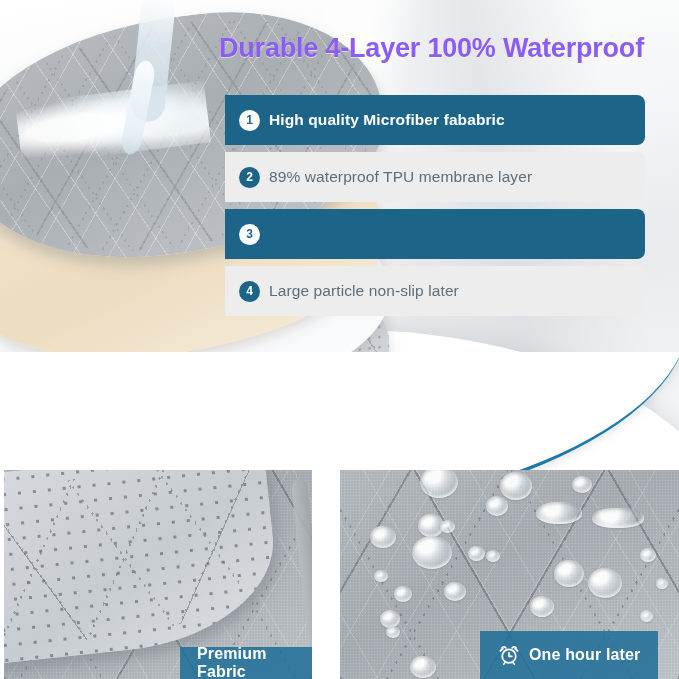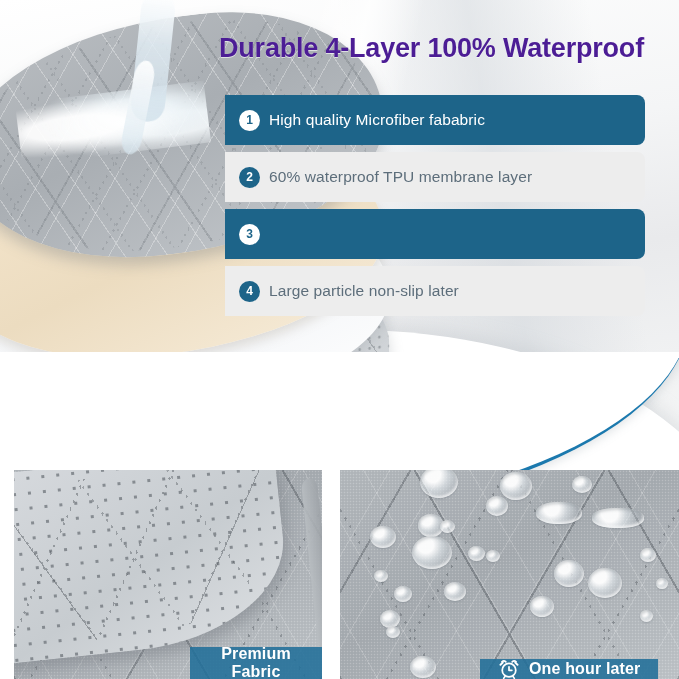--- a/index.html
+++ b/index.html
@@ -102,39 +102,39 @@
     padding:9px 12px 9px 14px;min-height:50px;box-sizing:border-box;
     border-radius:0 8px 8px 0;}
   .row.dark{background:#1d6489;color:#ffffff;}
   .row.light{background:#ededed;color:#5d6e7b;}
   .badge{flex:0 0 auto;width:21px;height:21px;border-radius:50%;
     display:flex;align-items:center;justify-content:center;
     font-size:12px;font-weight:bold;line-height:1;}
   .row.dark .badge{background:#ffffff;color:#1d6489;}
   .row.light .badge{background:#1d6489;color:#ffffff;}
   .row-text{font-size:15.5px;line-height:1.16;letter-spacing:.1px;}
-  .row.dark .row-text{font-weight:normal;}
+  .row.dark .row-text{font-weight:bold;}
   .row.light .row-text{font-weight:normal;}
   .row-gap{height:7px;}
 
   
   .title{position:absolute;left:219px;top:33px;
-    font-size:27px;font-weight:bold;color:#4c1d95;letter-spacing:-.2px;
+    font-size:27px;font-weight:bold;color:#8b5cf6;letter-spacing:-.2px;
     white-space:nowrap;text-shadow:0 1px 0 rgba(255,255,255,.6);}
 
   
   .arc-wrap{position:absolute;left:0;top:352px;width:679px;height:140px;overflow:hidden;pointer-events:none;}
   .arc{position:absolute;left:-320px;top:-250px;width:1010px;height:420px;
     border-radius:50%;border-bottom:5px solid #1b79ae;background:#ffffff;
     box-shadow:0 3px 10px rgba(140,150,160,.25);}
 
   
   .bottom{position:absolute;left:0;top:470px;width:679px;height:209px;background:#fff;}
   .pane{position:absolute;top:0;height:209px;overflow:hidden;}
-  .pane-left{left:14px;width:308px;text-align:center;}
+  .pane-left{left:4px;width:308px;}
   .pane-right{left:340px;width:339px;}
 
   .fabric-base{position:absolute;inset:-10px;
     background:
       repeating-linear-gradient(60deg, rgba(255,255,255,.18) 0 1px, rgba(0,0,0,0) 1px 46px),
       repeating-linear-gradient(-60deg, rgba(255,255,255,.18) 0 1px, rgba(0,0,0,0) 1px 46px),
       linear-gradient(150deg,#b5babe 0%,#a6abb0 45%,#c0c5c9 100%);}
   .fabric-noise{position:absolute;inset:0;opacity:.35;
     background:
       radial-gradient(circle, rgba(255,255,255,.55) 0 .6px, rgba(0,0,0,0) .9px) 0 0/3px 3px,
@@ -174,21 +174,21 @@
       radial-gradient(circle at 34% 28%, rgba(255,255,255,.95) 0 22%, rgba(236,242,246,.55) 45%, rgba(170,178,185,.30) 78%);
     box-shadow:inset -1px -2px 3px rgba(255,255,255,.75),
                inset 1px 2px 3px rgba(120,128,135,.35),
                0 1px 2px rgba(110,118,125,.35);}
 
   
   .banner{position:absolute;display:flex;align-items:center;gap:9px;
     background:rgba(33,110,153,.88);color:#ffffff;
     font-size:16px;font-weight:bold;letter-spacing:.15px;}
   .banner-left{left:176px;bottom:0;height:32px;padding:0 17px;}
-  .banner-right{left:140px;bottom:0;height:20px;padding:0 18px;}
+  .banner-right{left:140px;bottom:0;height:48px;padding:0 18px;}
   .clock-icon{flex:0 0 auto;width:22px;height:22px;display:block;}
   .white-gap{position:absolute;left:334px;top:0;width:6px;height:209px;background:#ffffff;}
 </style>
 </head>
 <body>
 
 <div class="stage">
 
   <div class="top-scene">
     <div class="top-sheen"></div>
@@ -213,21 +213,21 @@
   <div class="callout">
 
     <div class="row dark">
       <div class="badge">1</div>
       <div class="row-text">High quality Microfiber fababric</div>
     </div>
     <div class="row-gap"></div>
 
     <div class="row light">
       <div class="badge">2</div>
-      <div class="row-text">60% waterproof TPU membrane layer</div>
+      <div class="row-text">89% waterproof TPU membrane layer</div>
     </div>
     <div class="row-gap"></div>
 
     <div class="row dark">
       <div class="badge">3</div>
     </div>
     <div class="row-gap"></div>
 
     <div class="row light">
       <div class="badge">4</div>

